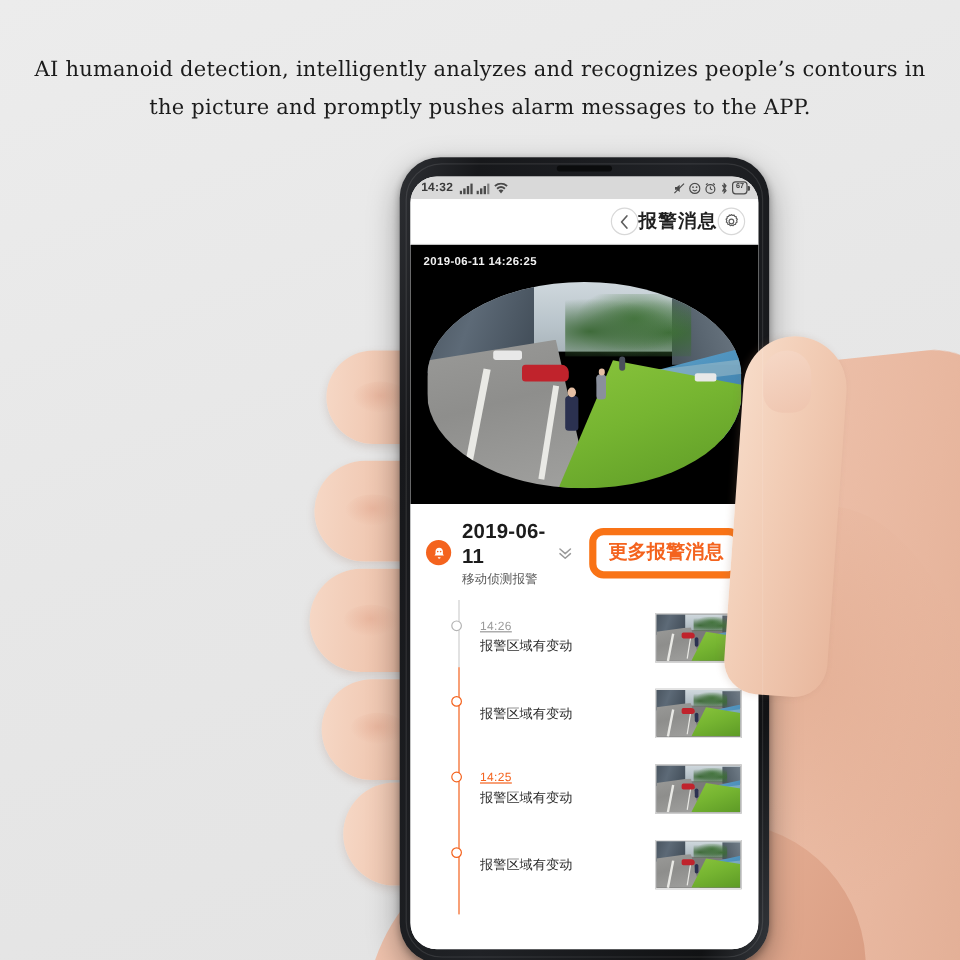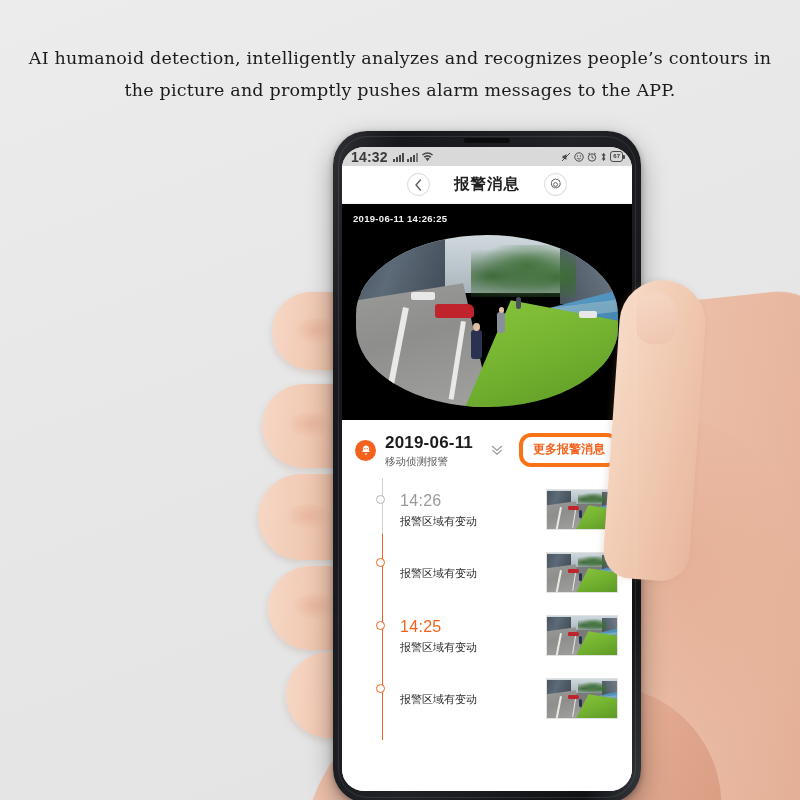--- a/index.html
+++ b/index.html
@@ -169,21 +169,21 @@
     padding: 0 9px;
     box-sizing: border-box;
     color: #3a3a3a;
   }
   .sb-left, .sb-right {
     display: flex;
     align-items: center;
     gap: 3px;
   }
   .sb-time {
-    font-size: 14px;
+    font-size: 10px;
     font-weight: bold;
     letter-spacing: 0.2px;
     margin-right: 2px;
   }
   .sb-icon { display: block; }
   .sb-batt {
     display: flex;
     align-items: center;
     border: 1px solid #4a4a4a;
     border-radius: 3px;
@@ -205,25 +205,24 @@
     background: #4a4a4a;
     border-radius: 0 1px 1px 0;
   }
 
   
   .titlebar {
     height: 38px;
     background: #ffffff;
     display: flex;
     align-items: center;
-    justify-content: center;
+    justify-content: flex-end;
     padding: 0 11px;
     box-sizing: border-box;
     border-bottom: 1px solid #f0f0f0;
-    gap: 24px;
   }
   .circ-btn {
     width: 23px;
     height: 23px;
     border-radius: 50%;
     border: 1.2px solid #d8d8d8;
     display: flex;
     align-items: center;
     justify-content: center;
     background: #fff;
@@ -317,24 +316,24 @@
     font-family: "DejaVu Sans", "Liberation Sans", sans-serif;
   }
   .chev-wrap {
     width: 24px;
     display: flex;
     justify-content: center;
     align-items: center;
     margin-right: 10px;
   }
   .more-btn {
-    border: 4px solid #f97316;
+    border: 6px solid #f97316;
     border-radius: 12px;
     padding: 4px 10px 5px 10px;
-    font-size: 12px;
+    font-size: 16px;
     font-weight: bold;
     color: #f4631e;
     background: #fff;
     white-space: nowrap;
     font-family: "DejaVu Sans", "Liberation Sans", sans-serif;
   }
 
   
   .timeline {
     position: relative;
@@ -374,24 +373,25 @@
     box-sizing: border-box;
     z-index: 3;
   }
   .tl-dot.gray { border-color: #b4b4b4; }
   .tl-texts {
     flex: 1 1 auto;
     padding-left: 17px;
     line-height: 1.3;
   }
   .tl-time {
-    font-size: 16px;
+    font-size: 10px;
     color: #f4631e;
     font-weight: normal;
     letter-spacing: 0.3px;
+    text-decoration: underline;
   }
   .tl-time.gray { color: #9a9a9a; }
   .tl-desc {
     font-size: 11px;
     color: #2b2b2b;
     margin-top: 3px;
     font-family: "DejaVu Sans", "Liberation Sans", sans-serif;
   }
   .thumb-img {
     width: 72px;

